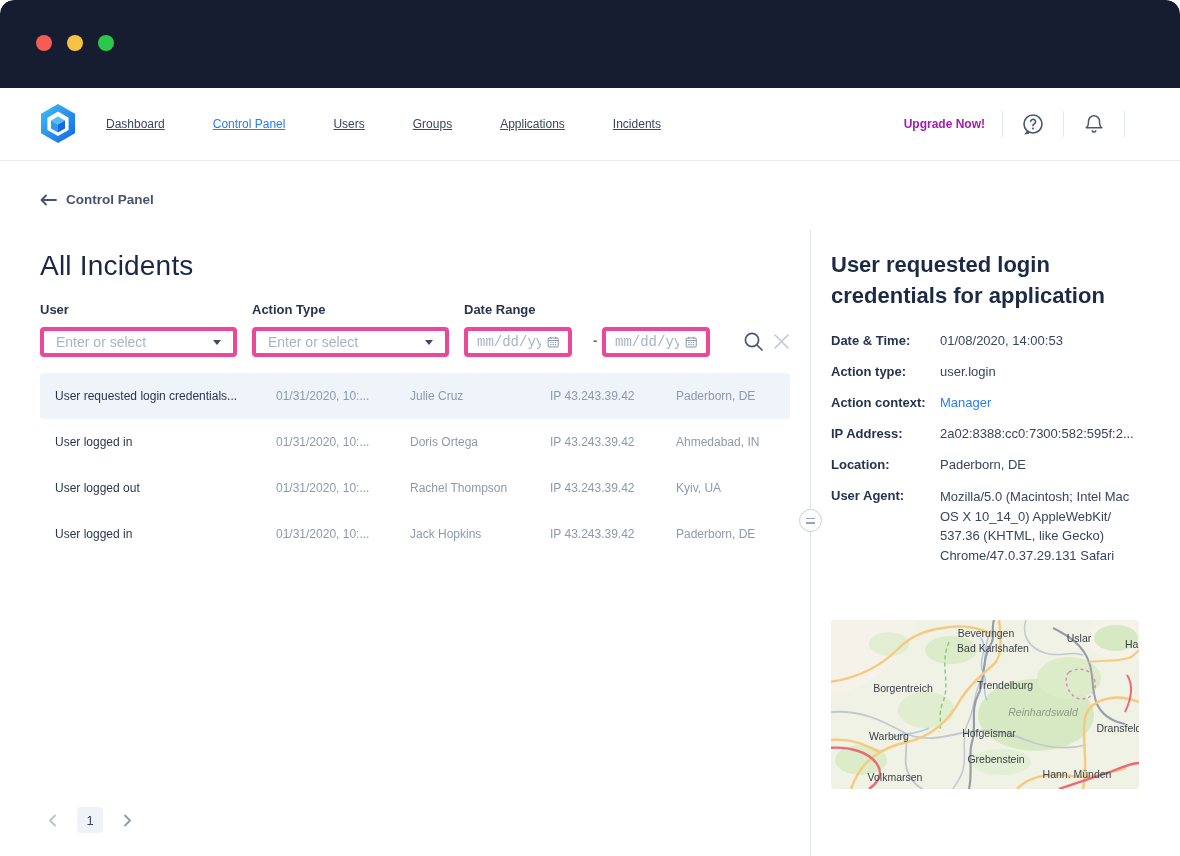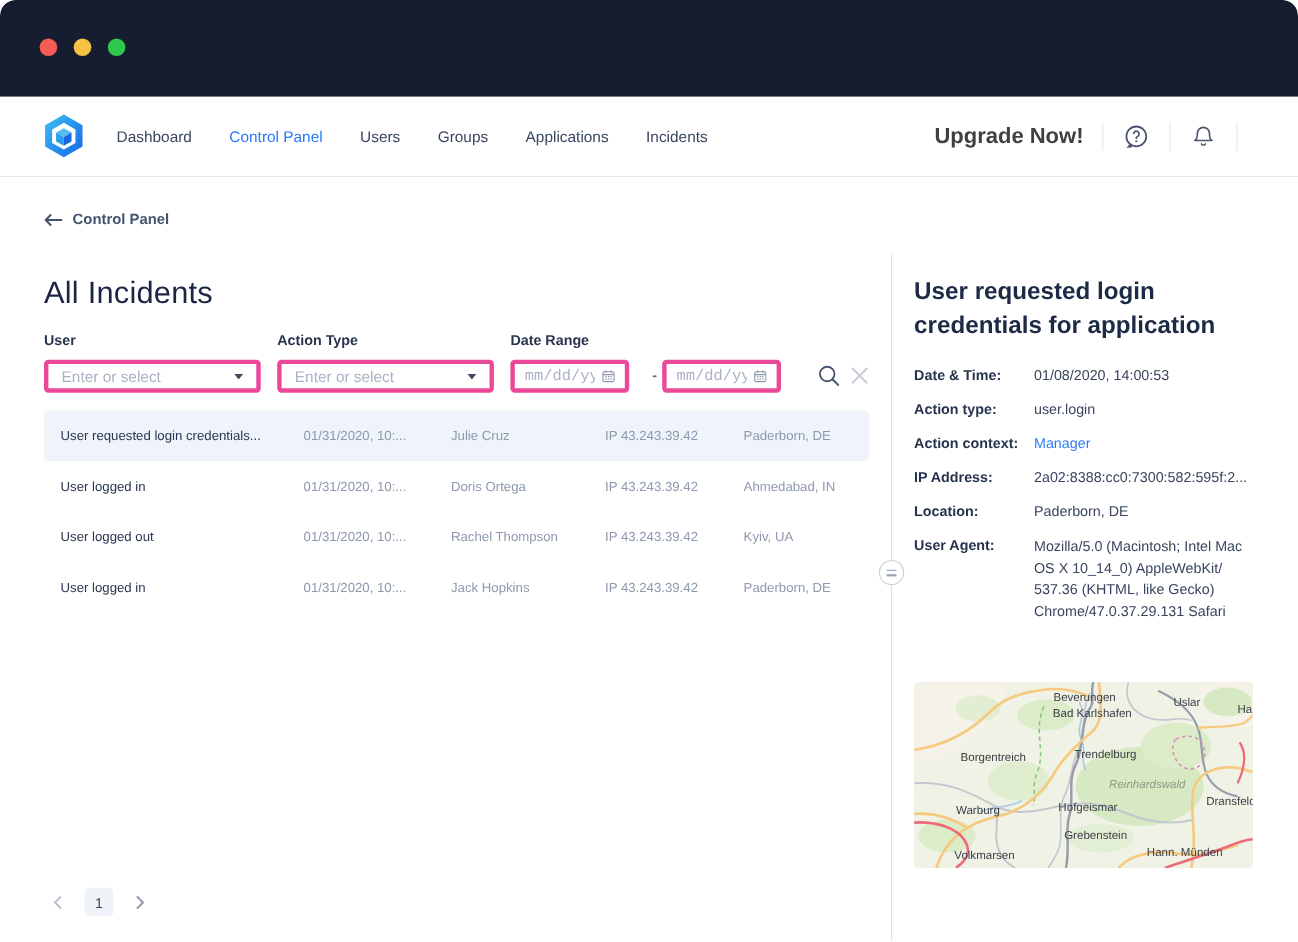--- a/index.html
+++ b/index.html
@@ -8,24 +8,24 @@
 
   
   .titlebar { position:relative; height:88px; background:#171D31; border-radius:14px 14px 0 0; }
   .traffic { position:absolute; top:35px; left:36px; display:flex; gap:15px; }
   .traffic span { width:16px; height:16px; border-radius:50%; display:block; }
 
   
   .navbar { position:relative; height:73px; background:#fff; border-bottom:1px solid #E6EAF1; display:flex; align-items:center; padding:0 38px; }
   .logo { width:40px; height:42px; margin-right:28px; flex:0 0 auto; }
   .nav-items { display:flex; align-items:center; }
-  .nav-item { font-size:14px; color:#39465F; font-weight:500; margin-right:34px; cursor:pointer; white-space:nowrap; }
+  .nav-item { font-size:12px; color:#39465F; font-weight:500; margin-right:48px; cursor:pointer; white-space:nowrap;text-decoration:underline; }
   .nav-item.active { color:#2979F8; }
   .nav-right { margin-left:auto; display:flex; align-items:center; }
-  .upgrade { color:#404040; font-weight:700; font-size:20px; cursor:pointer; }
+  .upgrade { color:#a21caf; font-weight:700; font-size:12px; cursor:pointer; }
   .vdiv { width:1px; height:26px; background:#E3E7EE; margin:0 17px; }
   .icon-btn { width:26px; height:26px; display:flex; align-items:center; justify-content:center; cursor:pointer; }
   .account { display:flex; align-items:center; margin-left:2px; cursor:pointer; }
   .avatar { width:34px; height:34px; border-radius:50%; background:#C7D0DD; display:flex; align-items:center; justify-content:center; margin-right:10px; }
   .acct-text { line-height:1.25; }
   .acct-company { font-size:14px; font-weight:700; color:#222E48; }
   .acct-user { font-size:13px; color:#9AA4B6; }
   .caret-down { width:0; height:0; border-left:4.5px solid transparent; border-right:4.5px solid transparent; border-top:5.5px solid #3E4A63; margin-left:15px; }
 
   

